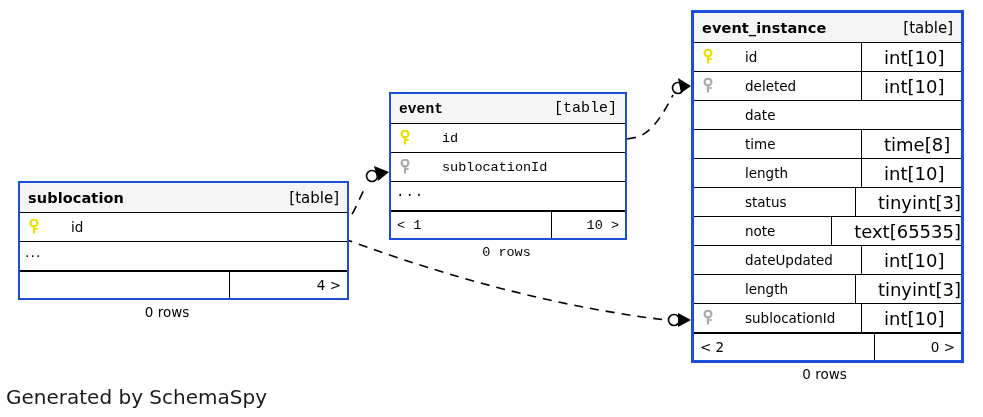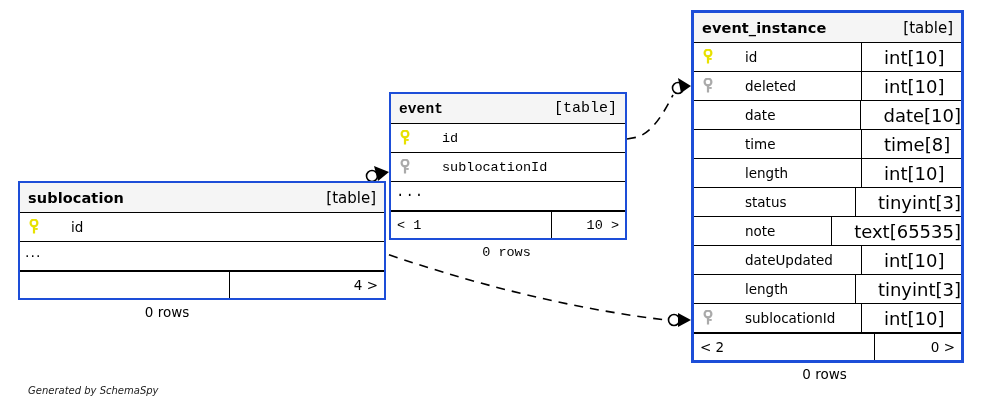--- a/index.html
+++ b/index.html
@@ -129,21 +129,21 @@
     font-size: 13.5px;
     white-space: nowrap;
     padding: 0 6px;
   }
   .foot-left   { justify-content: flex-start; }
   .foot-mid    { justify-content: center;  border-left: 1px solid #000000; margin-top: 40px; }
   .foot-right  { justify-content: flex-end; border-left: 1px solid #000000; }
 
   
   #tbl-sublocation {
-    left: 18px;  top: 181px;  width: 368px;
+    left: 18px;  top: 181px;  width: 331px;
   }
   #tbl-sublocation .foot-left  { flex: 0 0 84px; }
   #tbl-sublocation .foot-mid   { flex: 0 0 125px; }
   #tbl-sublocation .foot-right { flex: 1 1 auto; }
 
   #tbl-event {
     left: 389px; top: 92px;  width: 238px; font-family: Liberation Mono, monospace;
   }
   #tbl-event .foot-left  { flex: 0 0 70px; }
   #tbl-event .foot-mid   { flex: 0 0 90px; }
@@ -153,26 +153,25 @@
     left: 691px; top: 10px; width: 273px;
   }
   #tbl-event-instance .cell-type { flex: 0 0 100px; }
   #tbl-event-instance .foot-left  { flex: 0 0 80px; }
   #tbl-event-instance .foot-mid   { flex: 0 0 100px; }
   #tbl-event-instance .foot-right { flex: 1 1 auto; }
 
   
   #caption {
     position: absolute;
-    left: 28px;
+    left: 6px;
     top: 385px;
-    font-size: 10px;
+    font-size: 20px;
     color: #1a1a1a;
     white-space: nowrap;
-    font-style: italic;
   }
 </style>
 </head>
 <body>
 
 <div id="canvas">
 
   <svg id="edges" viewBox="0 0 983 417" width="983" height="417">
     <defs>
       <marker id="arrowhead" viewBox="0 0 10 10" refX="9" refY="5" markerWidth="7" markerHeight="7" orient="auto-start-reverse">
@@ -311,21 +310,20 @@
         <span>deleted</span>
       </div>
       <div class="cell-type">int[10]</div>
     </div>
 
     <div class="row has-type">
       <div class="cell-name">
         <span class="key-icon spacer"></span>
         <span>date</span>
       </div>
-      <div class="cell-type">date[10]</div>
     </div>
 
     <div class="row has-type">
       <div class="cell-name">
         <span class="key-icon spacer"></span>
         <span>time</span>
       </div>
       <div class="cell-type">time[8]</div>
     </div>
 

